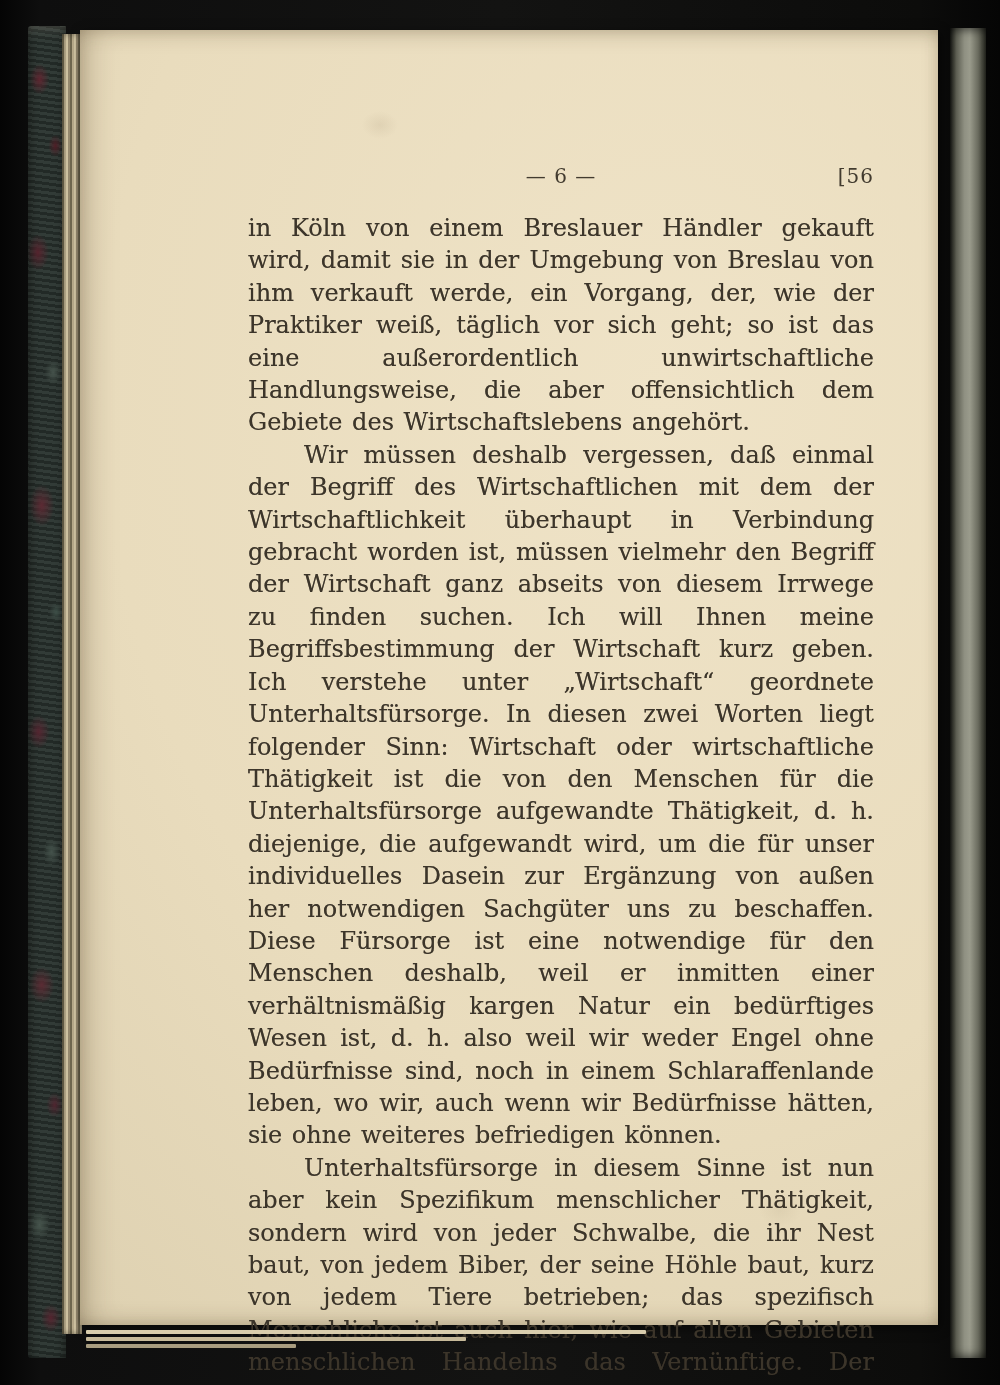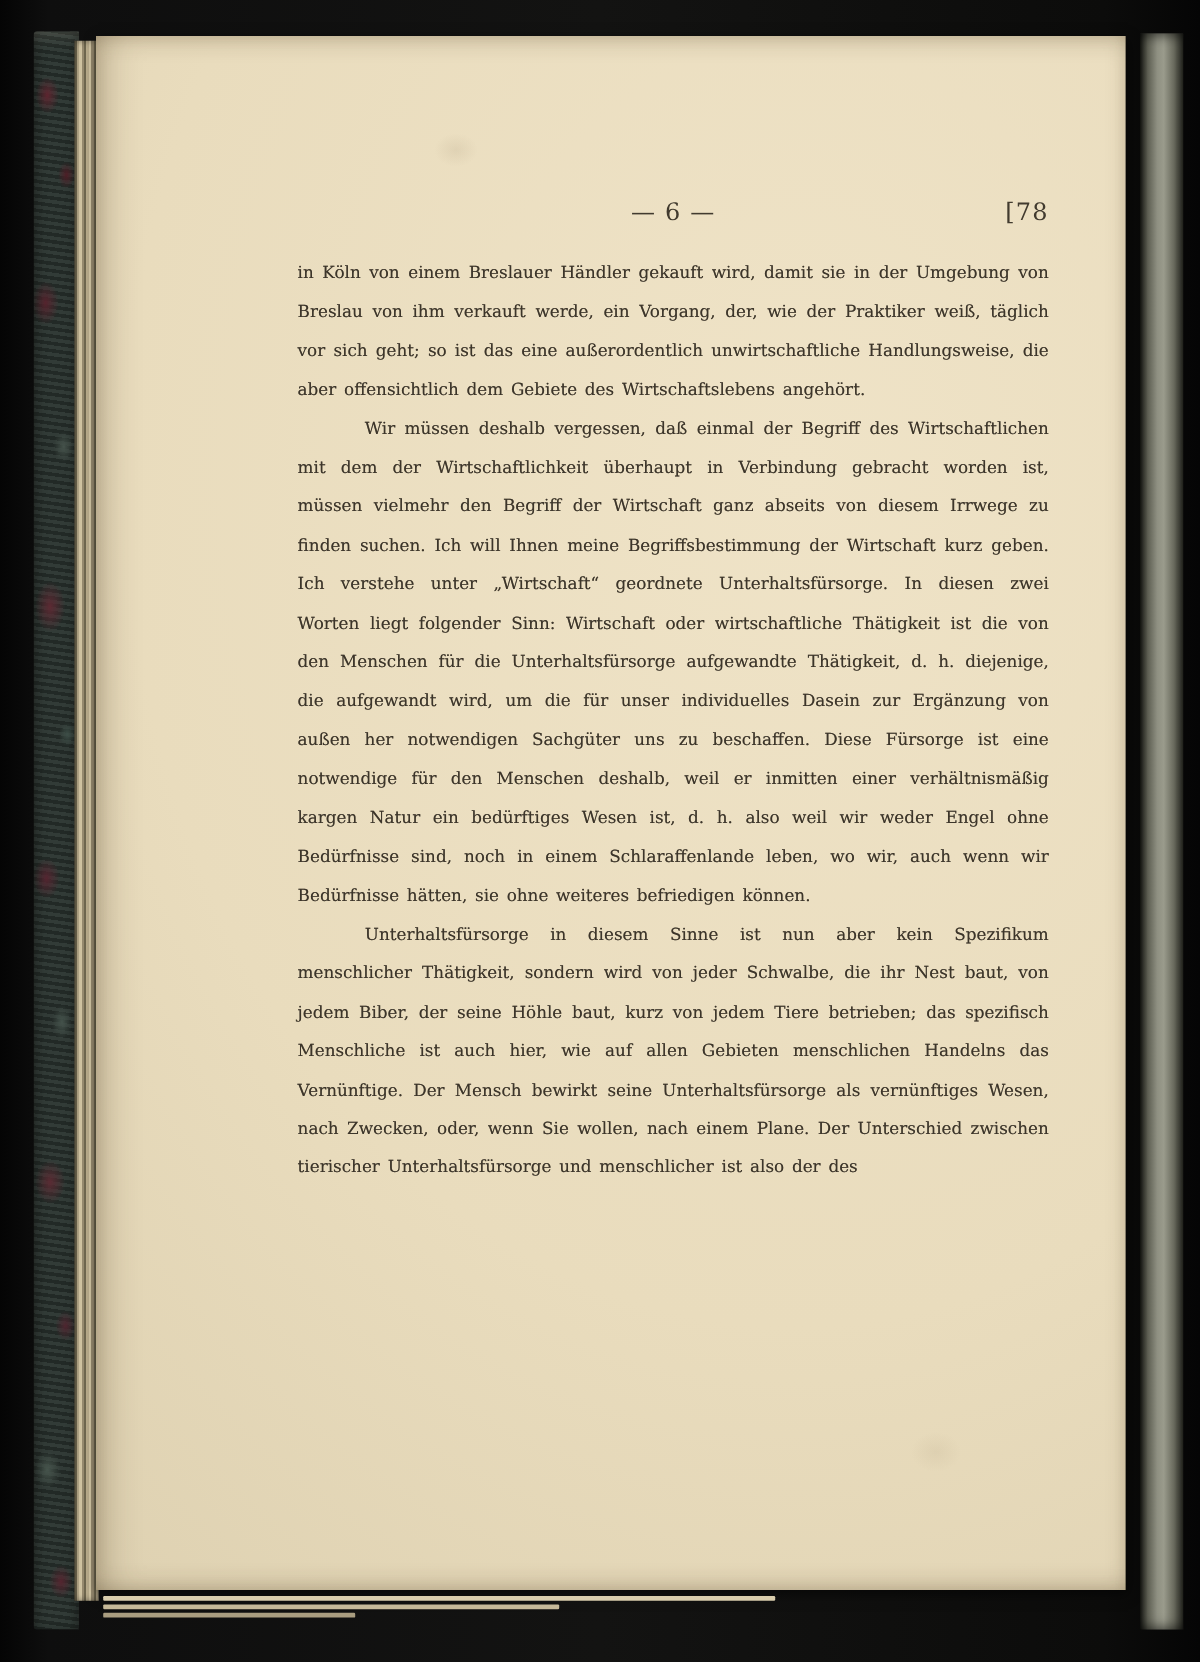--- a/index.html
+++ b/index.html
@@ -70,21 +70,21 @@
 
   .page-header {
     position:absolute; left:168px; right:64px; top:134px; height:30px;
     font-size:20px; letter-spacing:1px; color:#423b2f;
   }
   .page-number { position:absolute; left:50%; transform:translateX(-50%); }
   .bracket-number { position:absolute; right:0; }
 
   .page-body {
     position:absolute; left:168px; right:64px; top:182px; bottom:80px;
-    font-size:14px; line-height:32.4px;
+    font-size:24px; line-height:32.4px;
     text-align:justify;
     word-spacing:2px;
     color:#3c352a;
     text-shadow:0 0 0.4px rgba(60,53,42,0.55);
   }
   .page-body p { text-indent:56px; margin:0; }
   .page-body p.noindent { text-indent:0; }
 
   
   .right-edge {
@@ -99,21 +99,21 @@
 <body>
 
 <div class="scene">
 
   <div class="spine"></div>
   <div class="sheet-edges-left"></div>
 
   <div class="page">
     <div class="page-header">
       <span class="page-number">—  6  —</span>
-      <span class="bracket-number">[78</span>
+      <span class="bracket-number">[56</span>
     </div>
 
     <div class="page-body">
       <p class="noindent">in Köln von einem Breslauer Händler gekauft wird, damit sie in der Umgebung von Breslau von ihm verkauft werde, ein Vorgang, der, wie der Praktiker weiß, täglich vor sich geht; so ist das eine außerordentlich unwirtschaftliche Handlungsweise, die aber offensichtlich dem Gebiete des Wirtschaftslebens angehört.</p>
       <p>Wir müssen deshalb vergessen, daß einmal der Begriff des Wirtschaftlichen mit dem der Wirtschaftlichkeit überhaupt in Verbindung gebracht worden ist, müssen vielmehr den Begriff der Wirtschaft ganz abseits von diesem Irrwege zu finden suchen. Ich will Ihnen meine Begriffsbestimmung der Wirtschaft kurz geben. Ich verstehe unter „Wirtschaft“ geordnete Unterhaltsfürsorge. In diesen zwei Worten liegt folgender Sinn: Wirtschaft oder wirtschaftliche Thätigkeit ist die von den Menschen für die Unterhaltsfürsorge aufgewandte Thätigkeit, d. h. diejenige, die aufgewandt wird, um die für unser individuelles Dasein zur Ergänzung von außen her notwendigen Sachgüter uns zu beschaffen. Diese Fürsorge ist eine notwendige für den Menschen deshalb, weil er inmitten einer verhältnismäßig kargen Natur ein bedürftiges Wesen ist, d. h. also weil wir weder Engel ohne Bedürfnisse sind, noch in einem Schlaraffenlande leben, wo wir, auch wenn wir Bedürfnisse hätten, sie ohne weiteres befriedigen können.</p>
       <p>Unterhaltsfürsorge in diesem Sinne ist nun aber kein Spezifikum menschlicher Thätigkeit, sondern wird von jeder Schwalbe, die ihr Nest baut, von jedem Biber, der seine Höhle baut, kurz von jedem Tiere betrieben; das spezifisch Menschliche ist auch hier, wie auf allen Gebieten menschlichen Handelns das Vernünftige. Der Mensch bewirkt seine Unterhaltsfürsorge als vernünftiges Wesen, nach Zwecken, oder, wenn Sie wollen, nach einem Plane. Der Unterschied zwischen tierischer Unterhaltsfürsorge und menschlicher ist also der des</p>
     </div>
   </div>
 
   <div class="bottom-sheet s1"></div>

